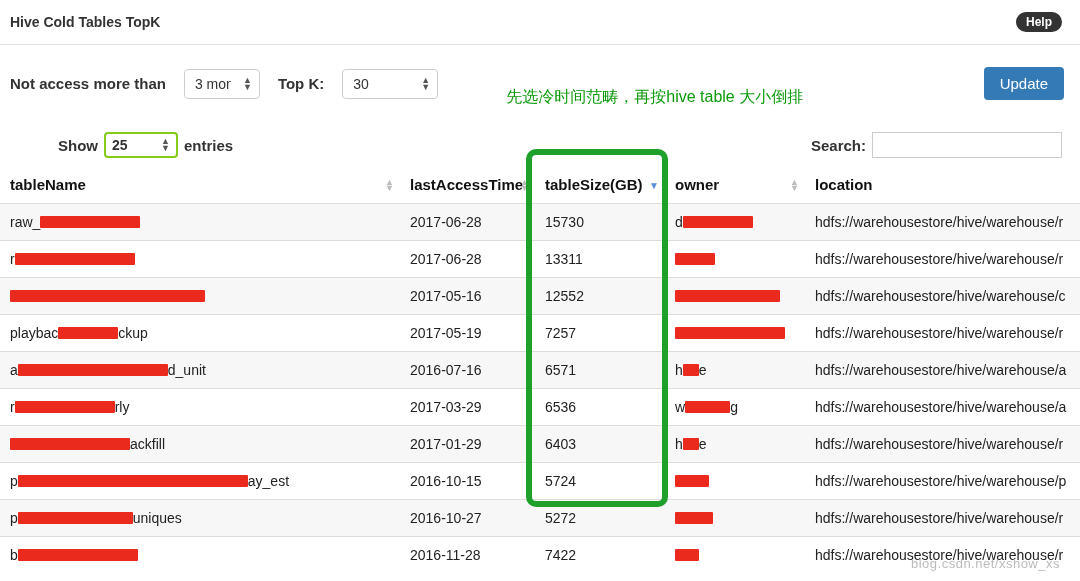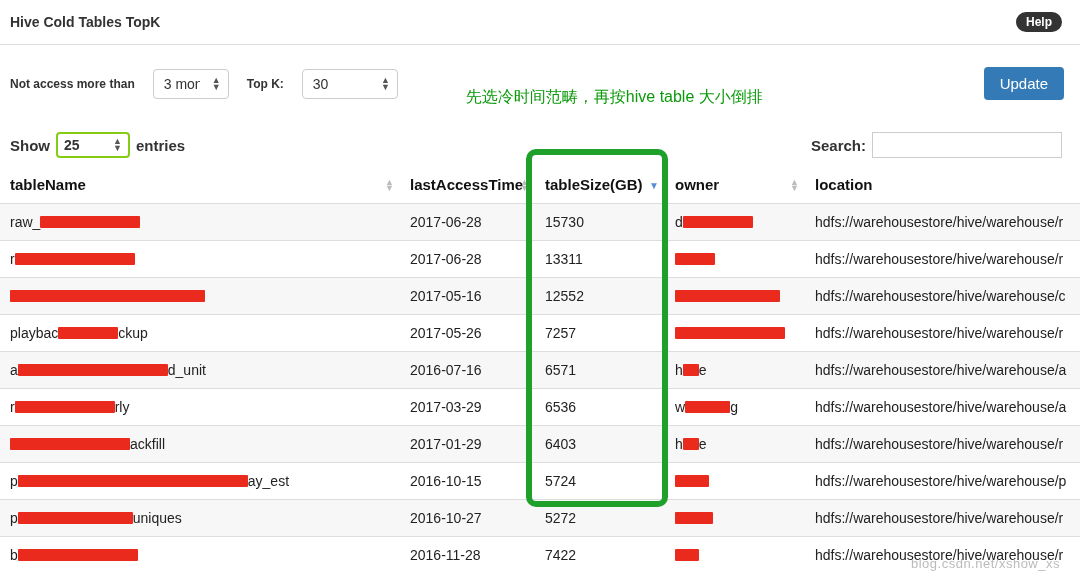--- a/index.html
+++ b/index.html
@@ -33,21 +33,21 @@
     }
     .controls-row {
       display: flex;
       align-items: center;
       padding: 14px 10px;
       gap: 18px;
       position: relative;
     }
     .controls-row label {
       font-weight: 700;
-      font-size: 12px;
+      font-size: 15px;
       color: #333;
     }
     .select-wrap {
       position: relative;
       display: inline-block;
     }
     select {
       appearance: none;
       -webkit-appearance: none;
       background: #fff;
@@ -95,20 +95,21 @@
       justify-content: space-between;
       align-items: center;
       padding: 10px 18px 8px 10px;
     }
     .show-entries {
       font-weight: 700;
       font-size: 15px;
       display: flex;
       align-items: center;
       gap: 6px;
+      margin-left: 48px;
     }
     .show-entries .sel-show {
       width: 74px;
       border: 2px solid #84cc16;
       padding: 3px 33px 3px 6px;
       font-weight: 700;
     }
     .search-wrap {
       font-weight: 700;
       font-size: 15px;
@@ -293,21 +294,21 @@
         </tr>
         <tr>
           <td><span class="redact" style="width:195px"></span></td>
           <td>2017-05-16</td>
           <td>12552</td>
           <td><span class="redact" style="width:105px"></span></td>
           <td>hdfs://warehousestore/hive/warehouse/c</td>
         </tr>
         <tr>
           <td>playbac<span class="redact" style="width:60px"></span>ckup</td>
-          <td>2017-05-26</td>
+          <td>2017-05-19</td>
           <td>7257</td>
           <td><span class="redact" style="width:110px"></span></td>
           <td>hdfs://warehousestore/hive/warehouse/r</td>
         </tr>
         <tr>
           <td>a<span class="redact" style="width:150px"></span>d_unit</td>
           <td>2016-07-16</td>
           <td>6571</td>
           <td>h<span class="redact" style="width:16px"></span>e</td>
           <td>hdfs://warehousestore/hive/warehouse/a</td>

